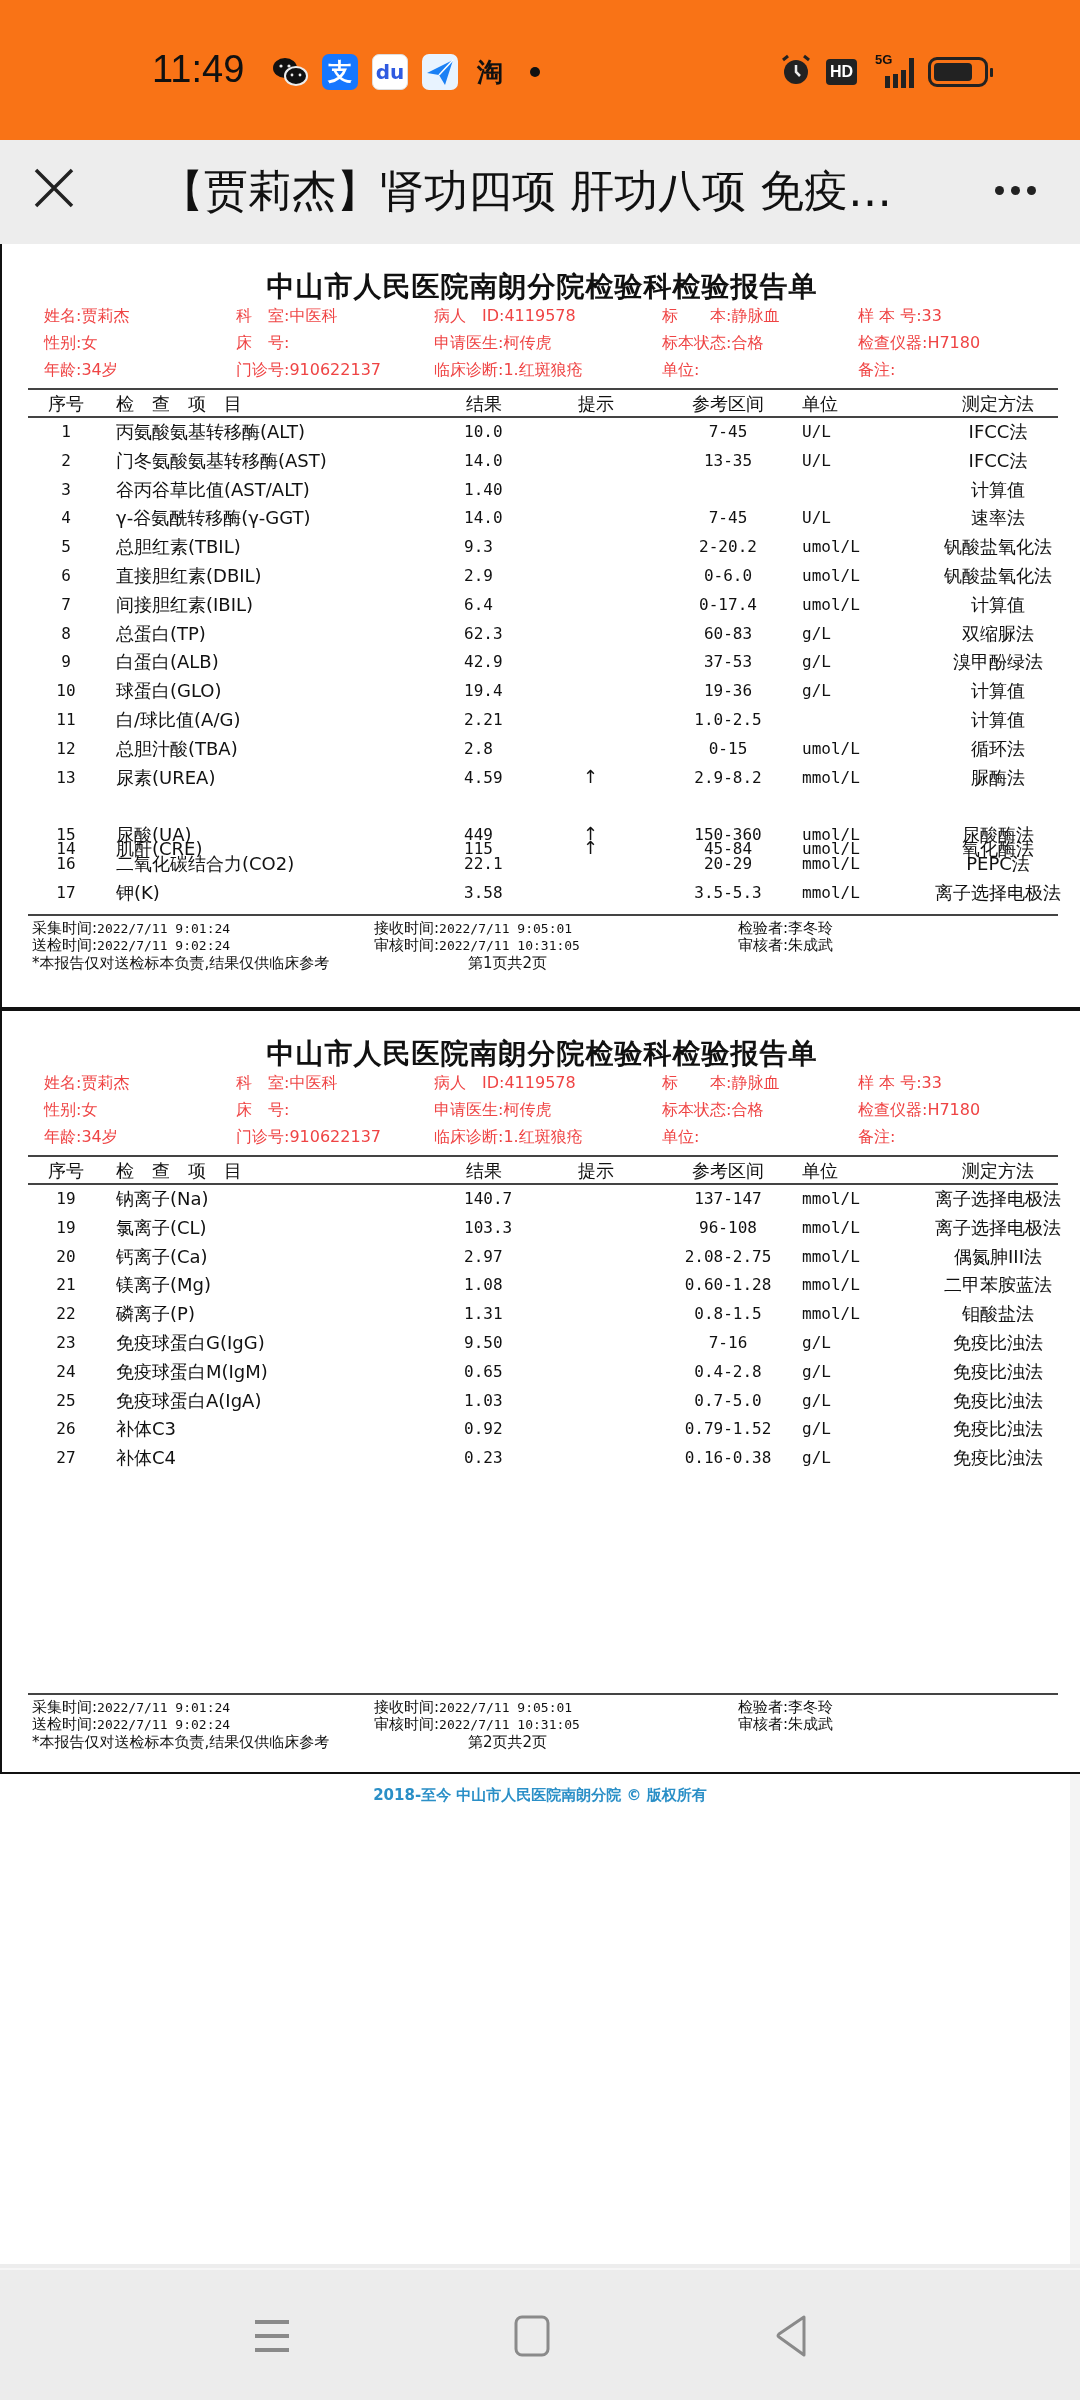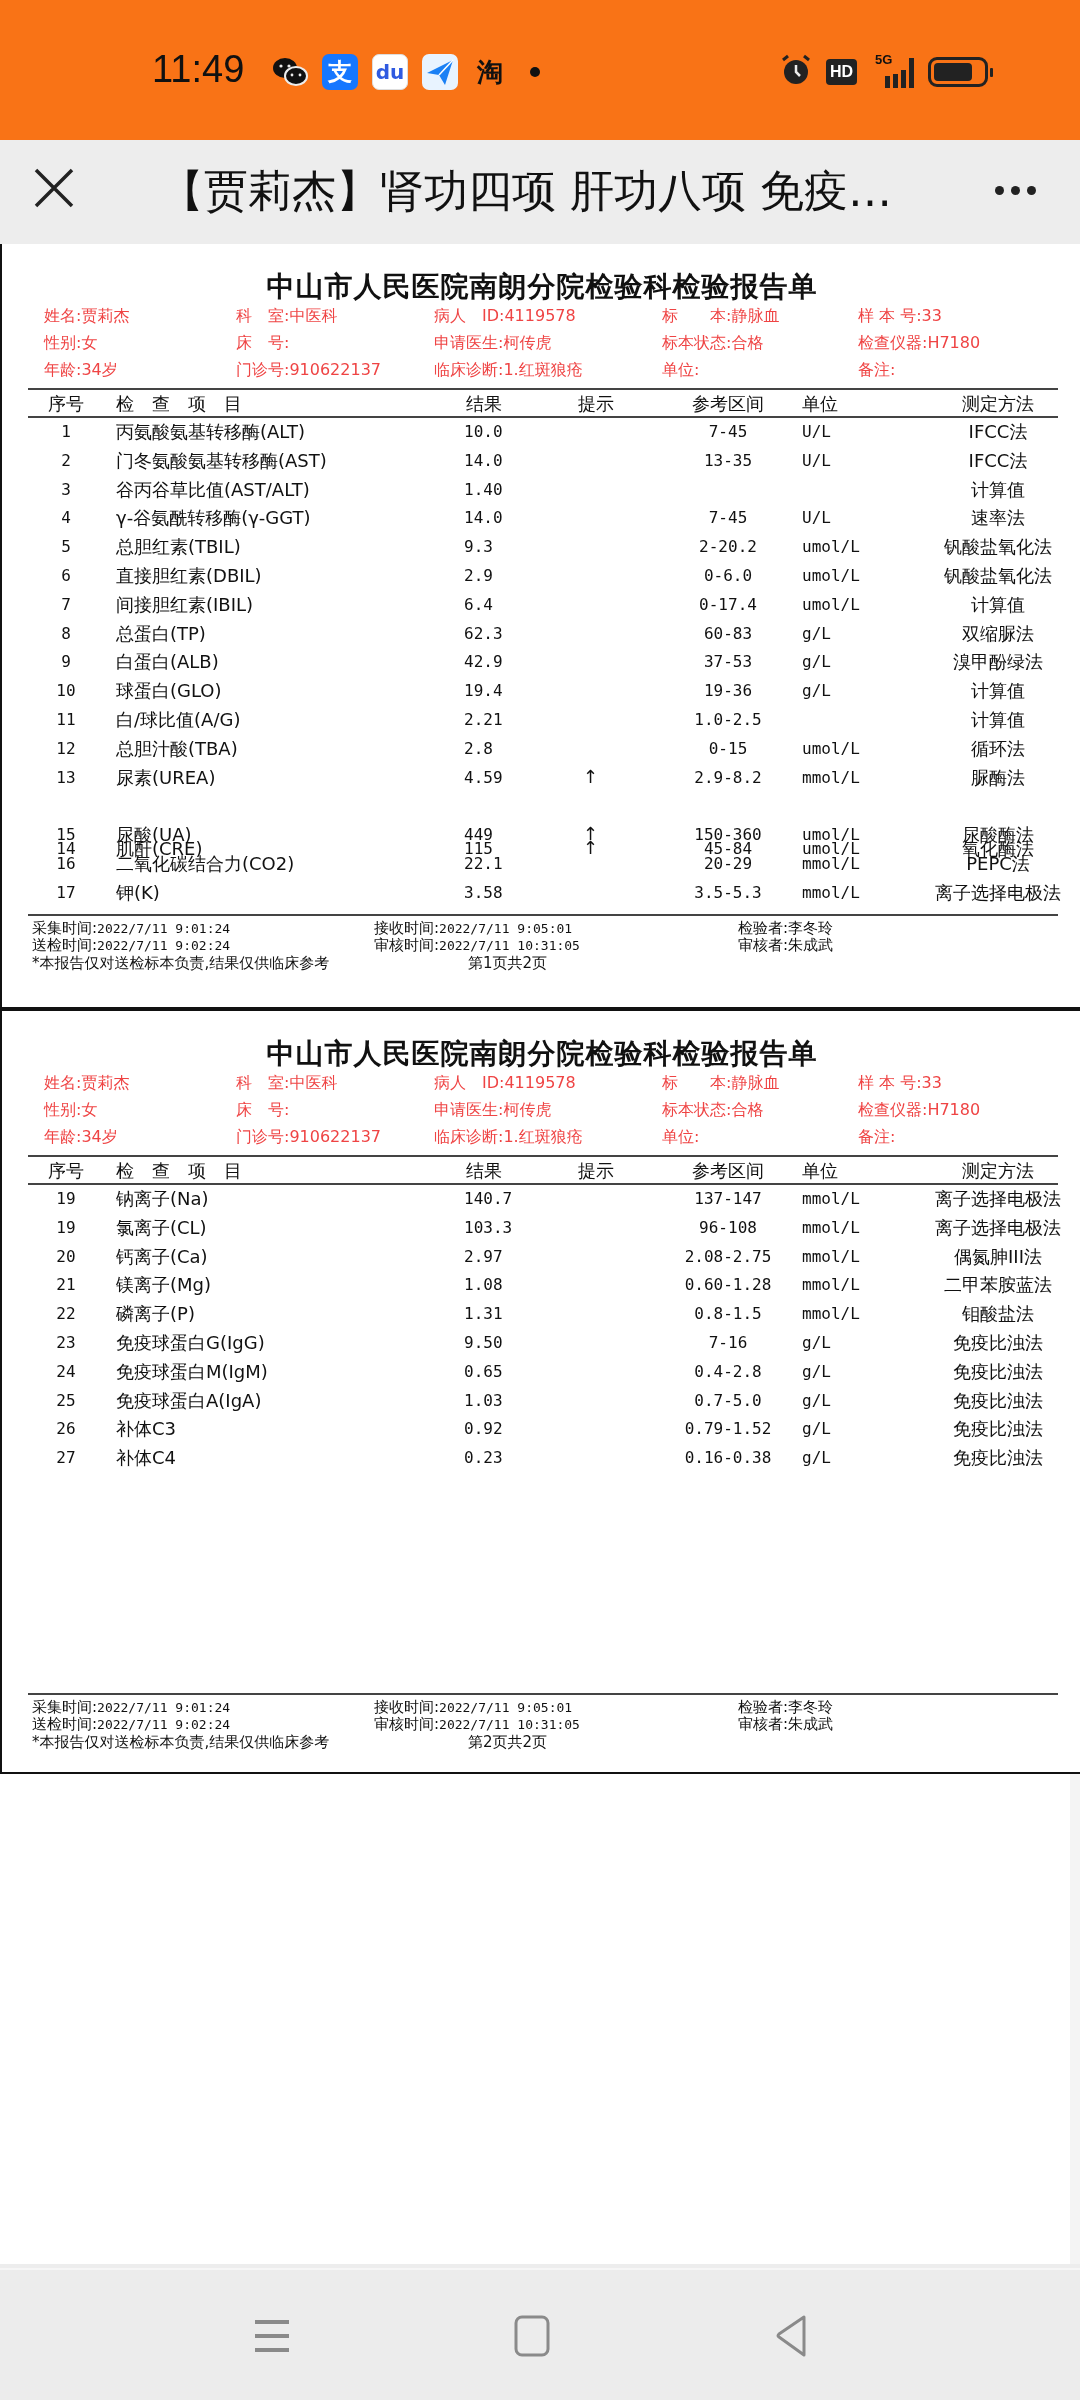--- a/index.html
+++ b/index.html
@@ -457,20 +457,21 @@
         <span class="c-no mono">27</span>
         <span class="c-name">补体C4</span>
         <span class="c-res mono">0.23</span>
         <span class="c-flag"></span>
         <span class="c-ref mono">0.16-0.38</span>
         <span class="c-unit mono">g/L</span>
         <span class="c-meth">免疫比浊法</span>
       </div>
     </div>
 
+  <div class="copyright">2018-至今 中山市人民医院南朗分院 © 版权所有</div>
 </div>
 
 <div class="navbar">
   <div class="nav-btn" style="left:238px">
     <svg width="40" height="40" viewBox="0 0 40 40">
         <rect x="2" y="4" width="34" height="4" fill="#8a8a8a"></rect>
         <rect x="2" y="18" width="34" height="4" fill="#8a8a8a"></rect>
         <rect x="2" y="32" width="34" height="4" fill="#8a8a8a"></rect>
       </svg>
   </div>

